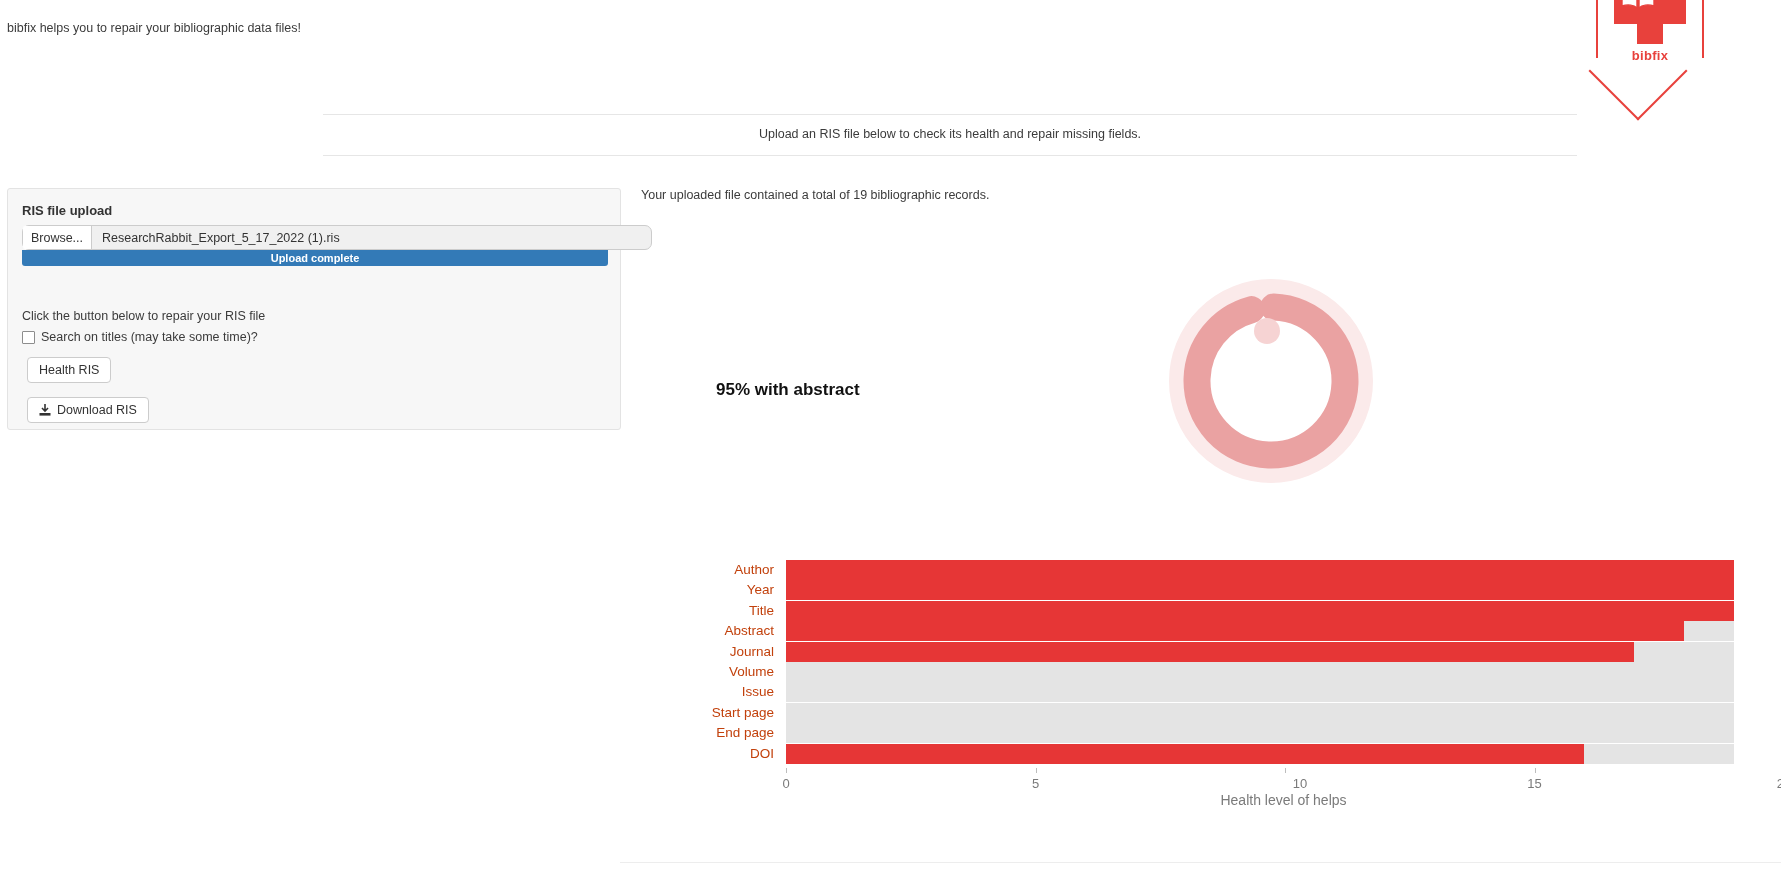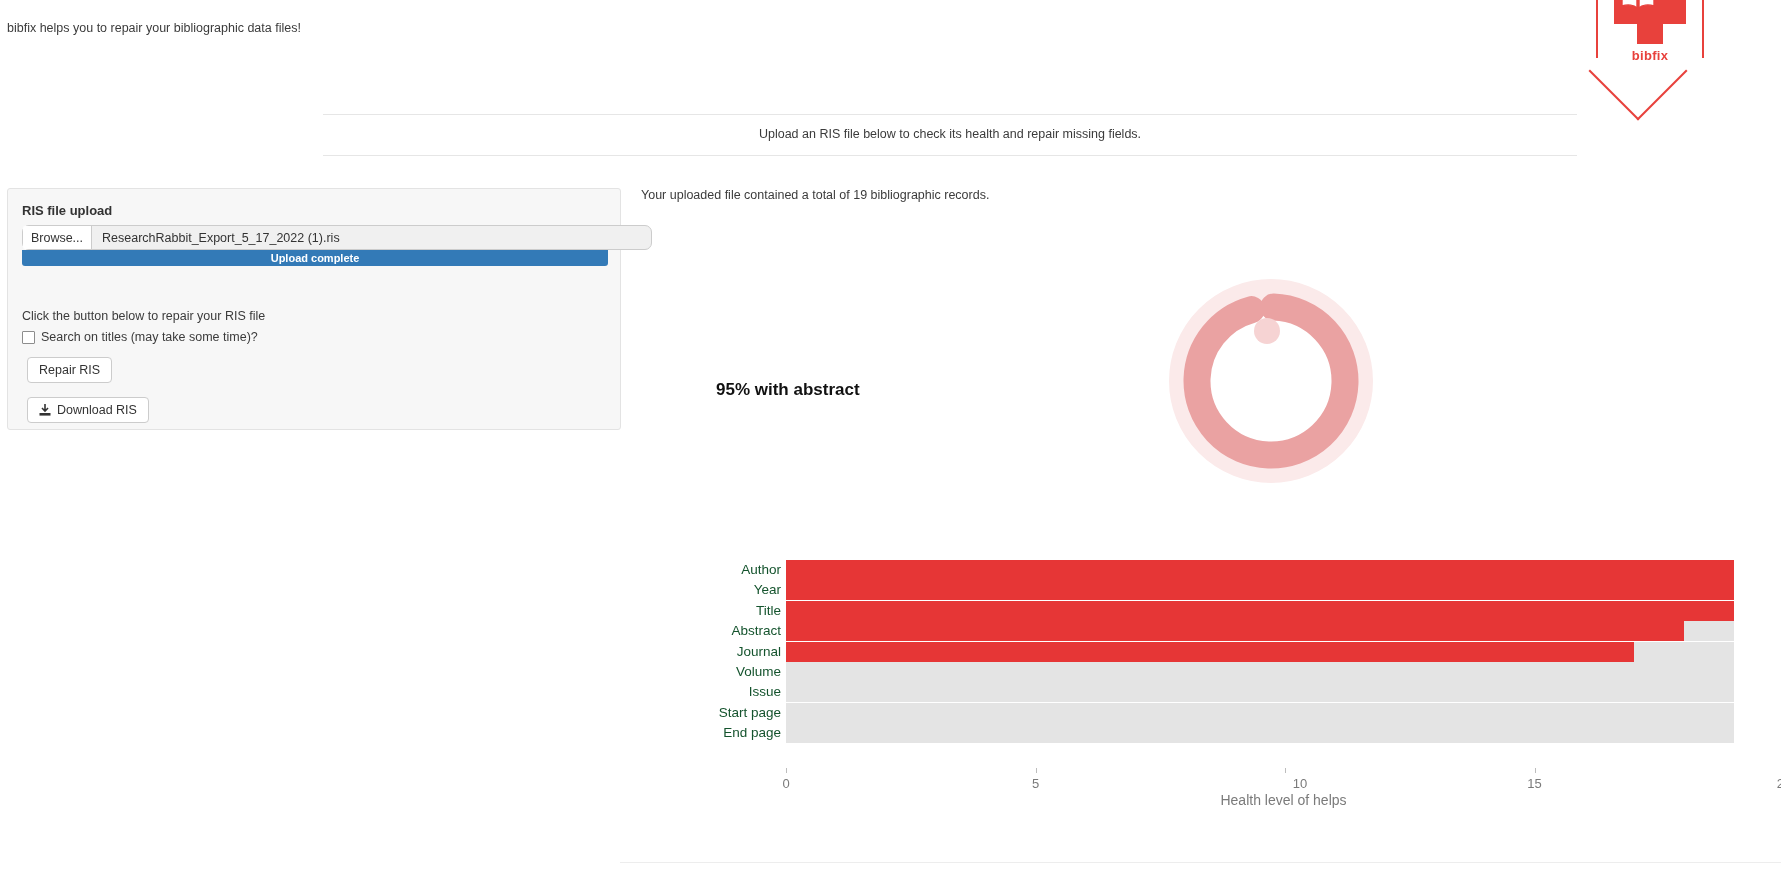--- a/index.html
+++ b/index.html
@@ -279,26 +279,26 @@
     height: 300px;
   }
   .bar-row {
     position: absolute;
     left: 0;
     height: 20px;
     width: 1161px;
   }
   .bar-label {
     position: absolute;
-    left: 11px;
+    left: 4px;
     top: 0;
     width: 150px;
     text-align: right;
     font-size: 13.5px;
-    color: #14532d;
+    color: #c2410c;
     line-height: 20px;
   }
   .bar-track {
     position: absolute;
     left: 166px;
     top: 0;
     height: 20px;
     background: #e4e4e4;
   }
   .bar-fill {
@@ -383,21 +383,21 @@
     <span id="progress-text">Upload complete</span>
   </div>
 
   <div id="repair-hint">Click the button below to repair your RIS file</div>
 
   <div id="titles-check-row">
     <div id="titles-checkbox"></div>
     <span id="titles-check-label">Search on titles (may take some time)?</span>
   </div>
 
-  <div class="btn" id="repair-ris-button">Repair RIS</div>
+  <div class="btn" id="repair-ris-button">Health RIS</div>
 
   <div class="btn" id="download-ris-button">
     <svg id="download-icon" width="12" height="13" viewBox="0 0 12 13">
       <path d="M6 0 L6 6 M3 4 L6 7.2 L9 4" stroke="#333" stroke-width="1.6" fill="none"></path>
       <rect x="0.5" y="9" width="11" height="2.6" fill="#333"></rect>
     </svg>
     <span>Download RIS</span>
   </div>
 </div>
 
@@ -471,14 +471,20 @@
       <div class="bar-track" style="width: 948.1px; background: rgb(228, 228, 228);">
         <div class="bar-fill" style="width: 0px; background: rgb(230, 54, 54);"></div>
       </div>
     </div>
     <div class="bar-row" style="top: 163.2px;">
       <div class="bar-label">End page</div>
       <div class="bar-track" style="width: 948.1px; background: rgb(228, 228, 228);">
         <div class="bar-fill" style="width: 0px; background: rgb(230, 54, 54);"></div>
       </div>
     </div>
+    <div class="bar-row" style="top: 183.6px;">
+      <div class="bar-label">DOI</div>
+      <div class="bar-track" style="width: 948.1px; background: rgb(228, 228, 228);">
+        <div class="bar-fill" style="width: 798.4px; background: rgb(230, 54, 54);"></div>
+      </div>
+    </div>
   </div>
 <div id="footer-rule"></div>
 
 </body></html>

